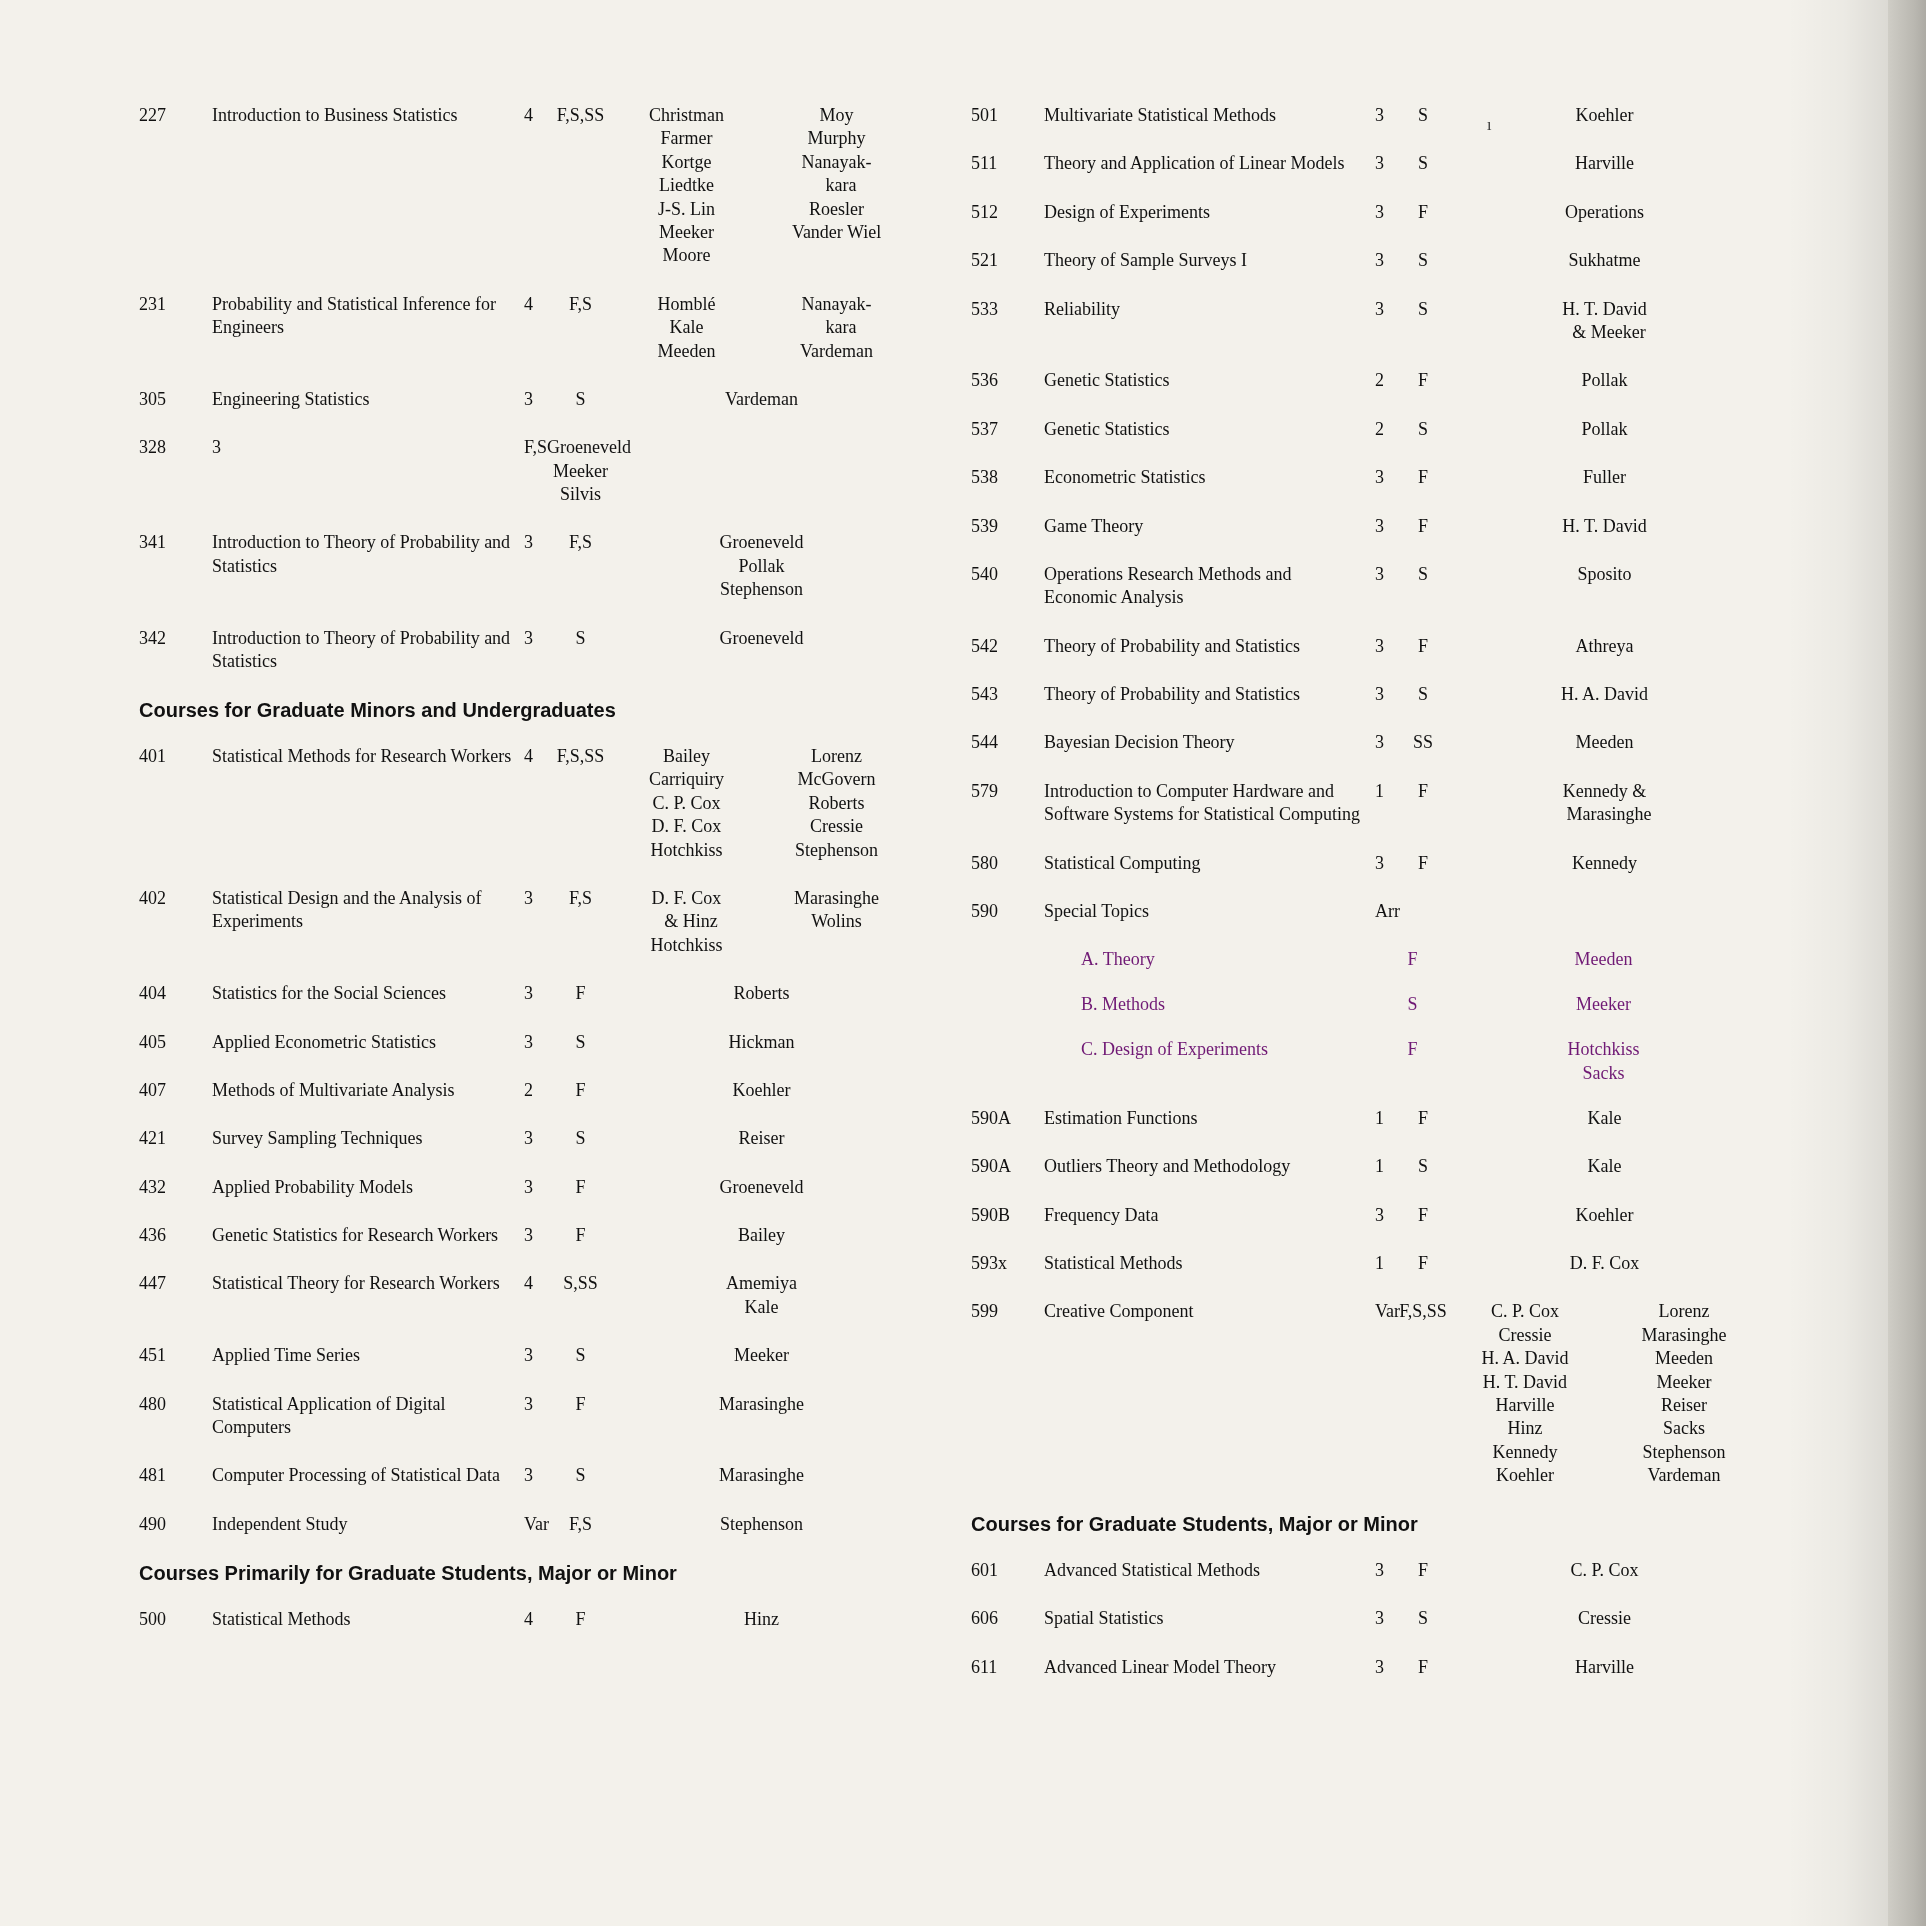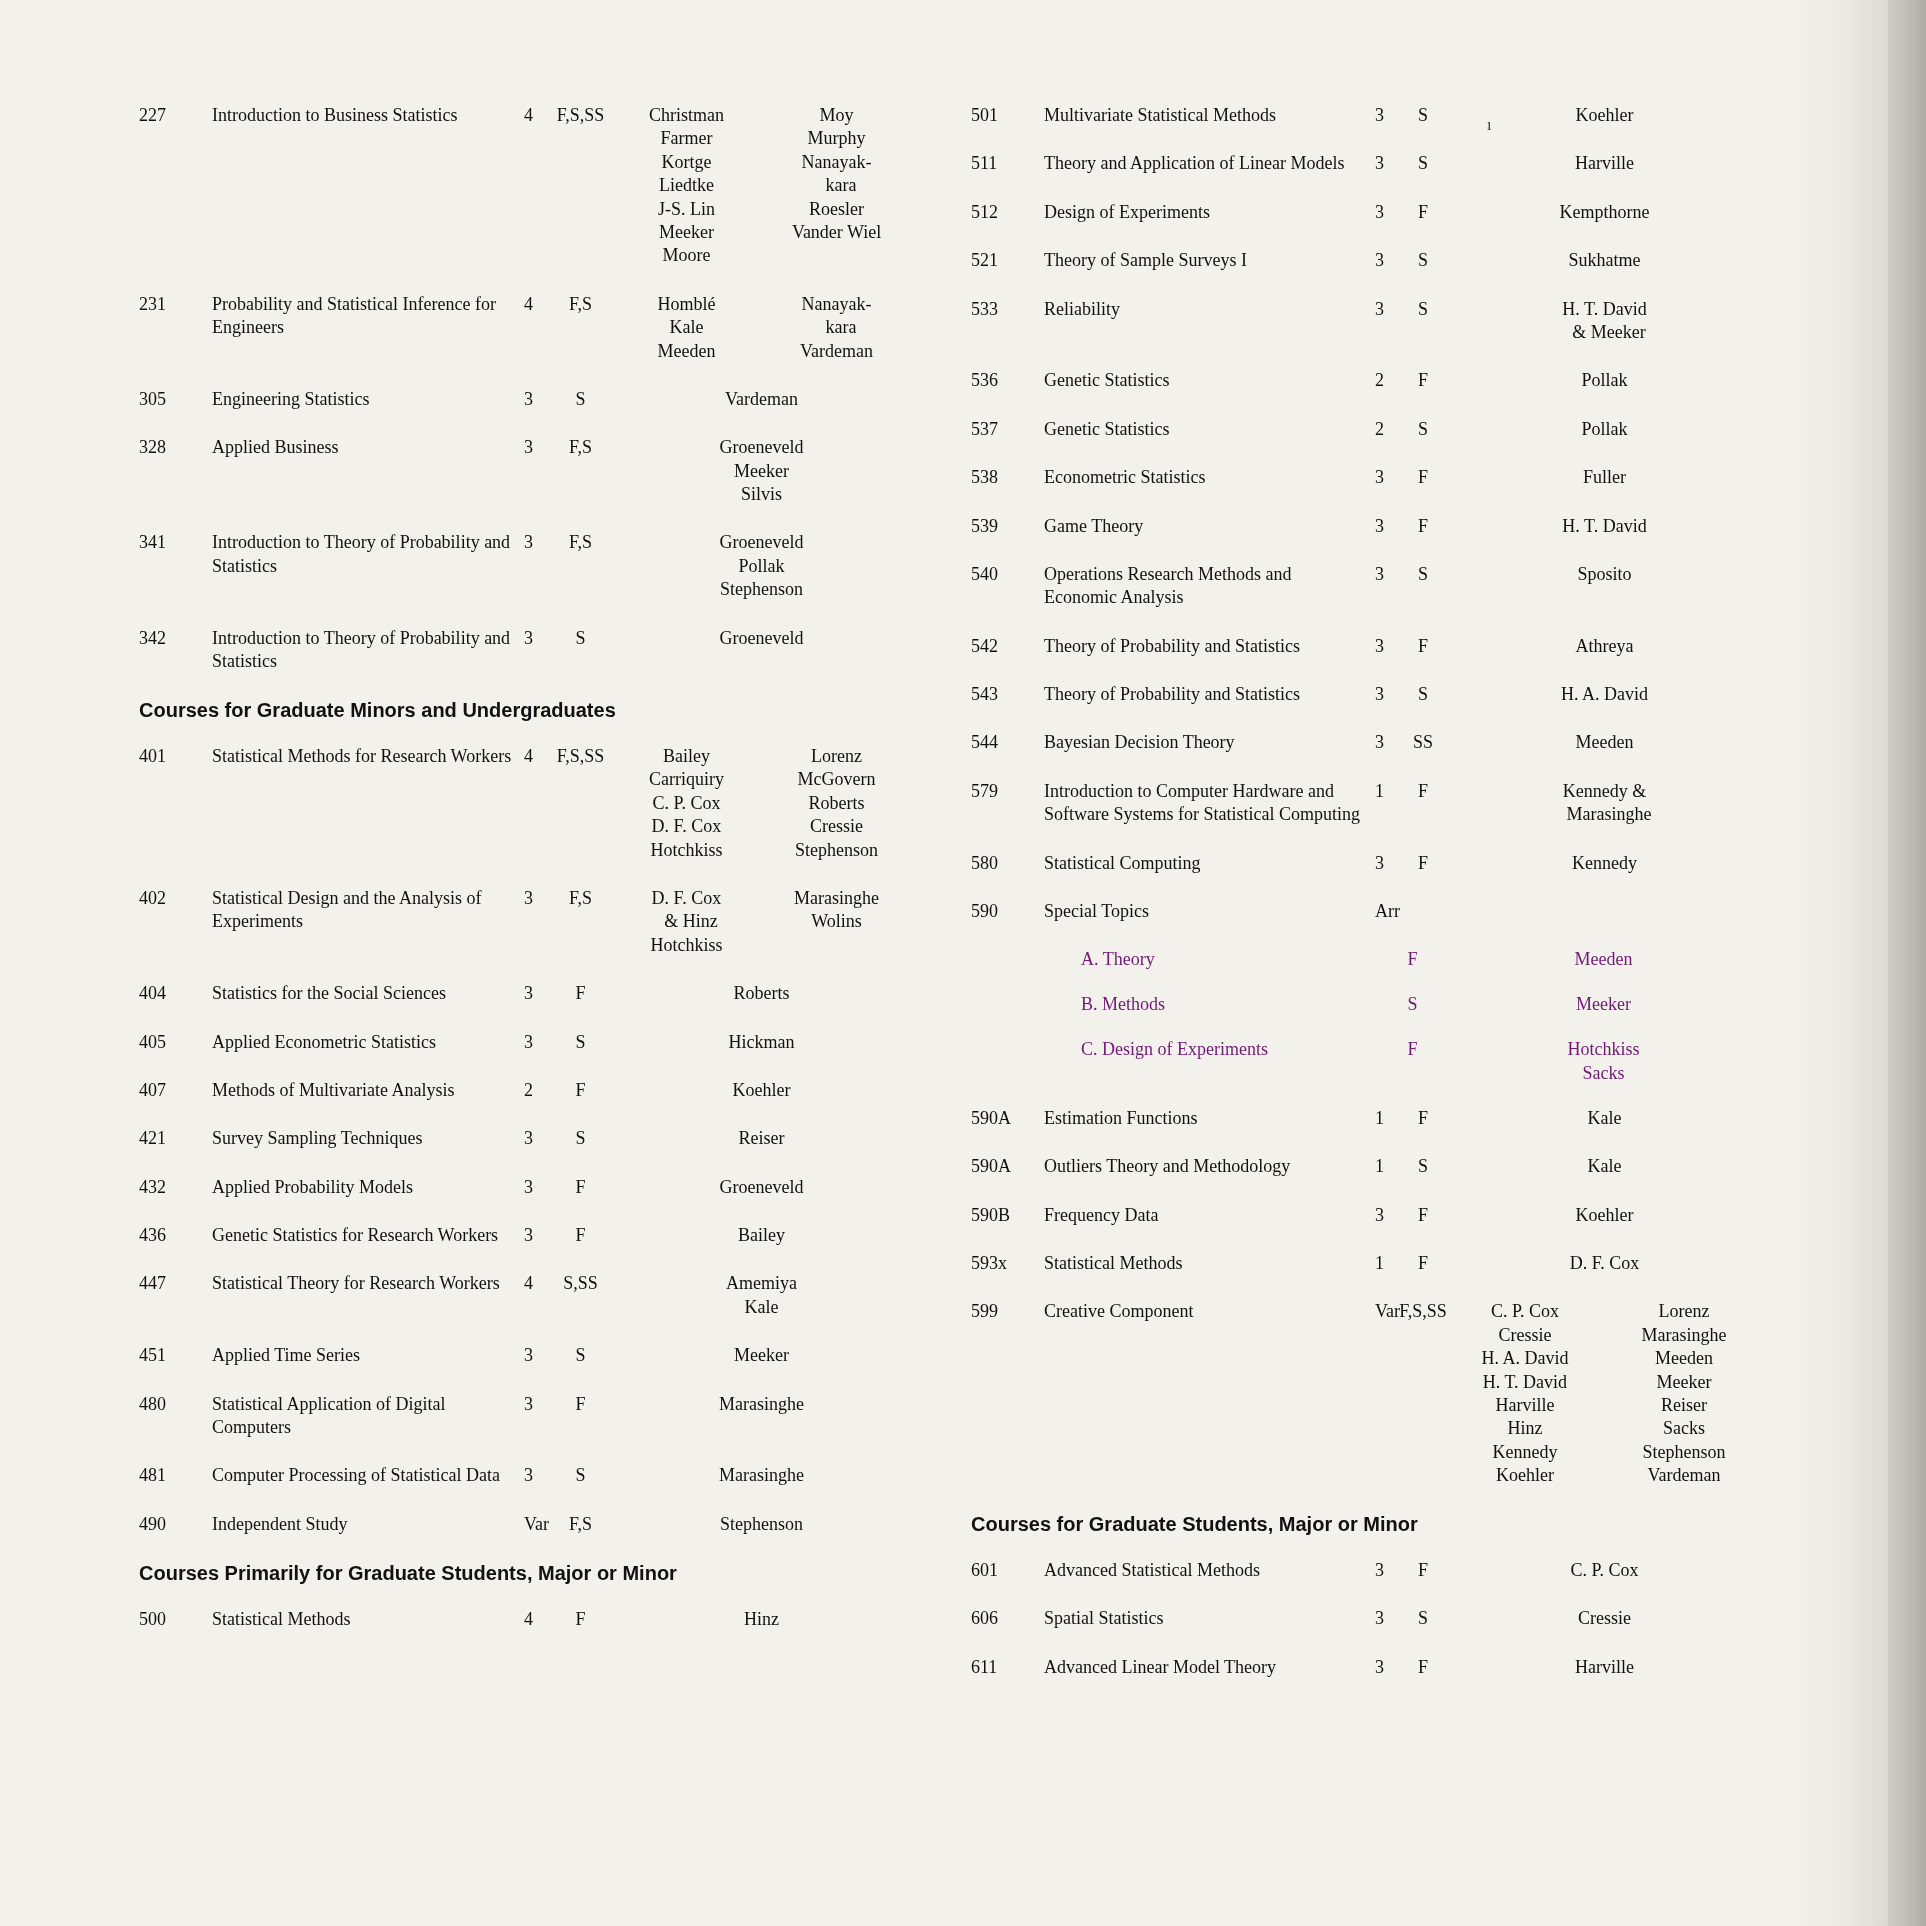--- a/index.html
+++ b/index.html
@@ -173,21 +173,20 @@
           <div class="num">305</div>
           <div class="title">Engineering Statistics</div>
           <div class="cr">3</div>
           <div class="sem">S</div>
           <div class="staff">
             <div class="nowrap">Vardeman</div>
           </div>
         </div>
         <div class="entry">
           <div class="num">328</div>
-          <div class="title">Applied Business</div>
           <div class="cr">3</div>
           <div class="sem">F,S</div>
           <div class="staff">
             <div class="nowrap">Groeneveld</div>
             <div class="nowrap">Meeker</div>
             <div class="nowrap">Silvis</div>
           </div>
         </div>
         <div class="entry">
           <div class="num">341</div>
@@ -383,21 +382,21 @@
           <div class="staff">
             <div class="nowrap">Harville</div>
           </div>
         </div>
         <div class="entry wide">
           <div class="num">512</div>
           <div class="title">Design of Experiments</div>
           <div class="cr">3</div>
           <div class="sem">F</div>
           <div class="staff">
-            <div class="nowrap">Kempthorne</div>
+            <div class="nowrap">Operations</div>
           </div>
         </div>
         <div class="entry wide">
           <div class="num">521</div>
           <div class="title">Theory of Sample Surveys I</div>
           <div class="cr">3</div>
           <div class="sem">S</div>
           <div class="staff">
             <div class="nowrap">Sukhatme</div>
           </div>

